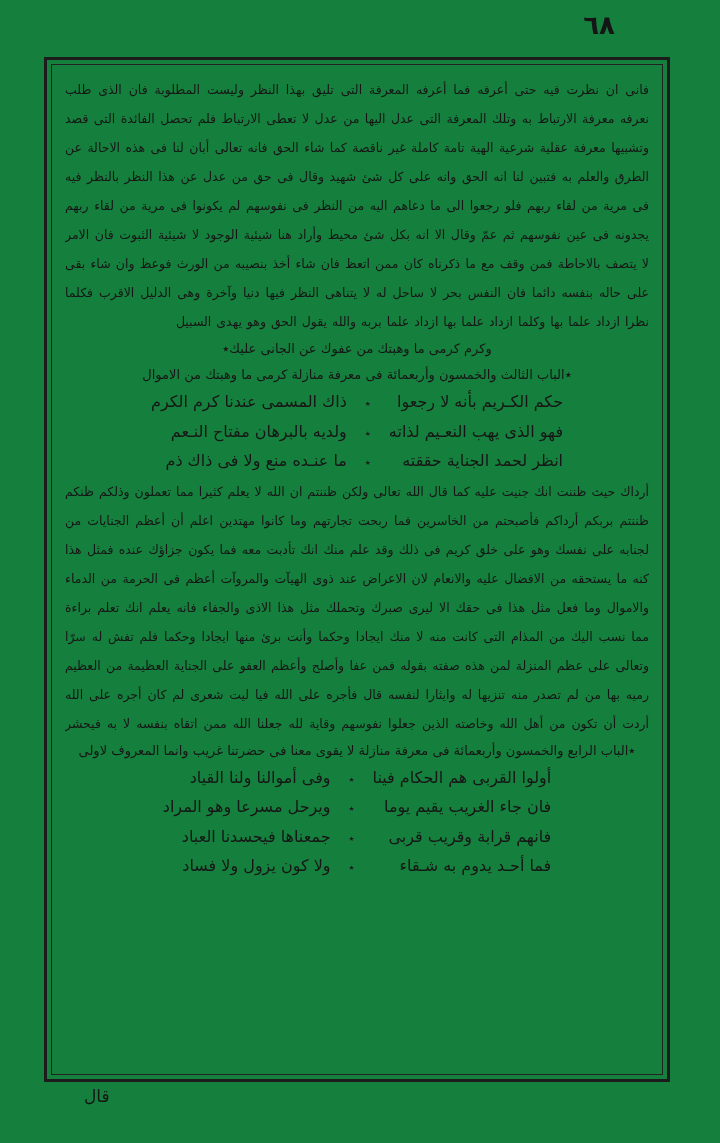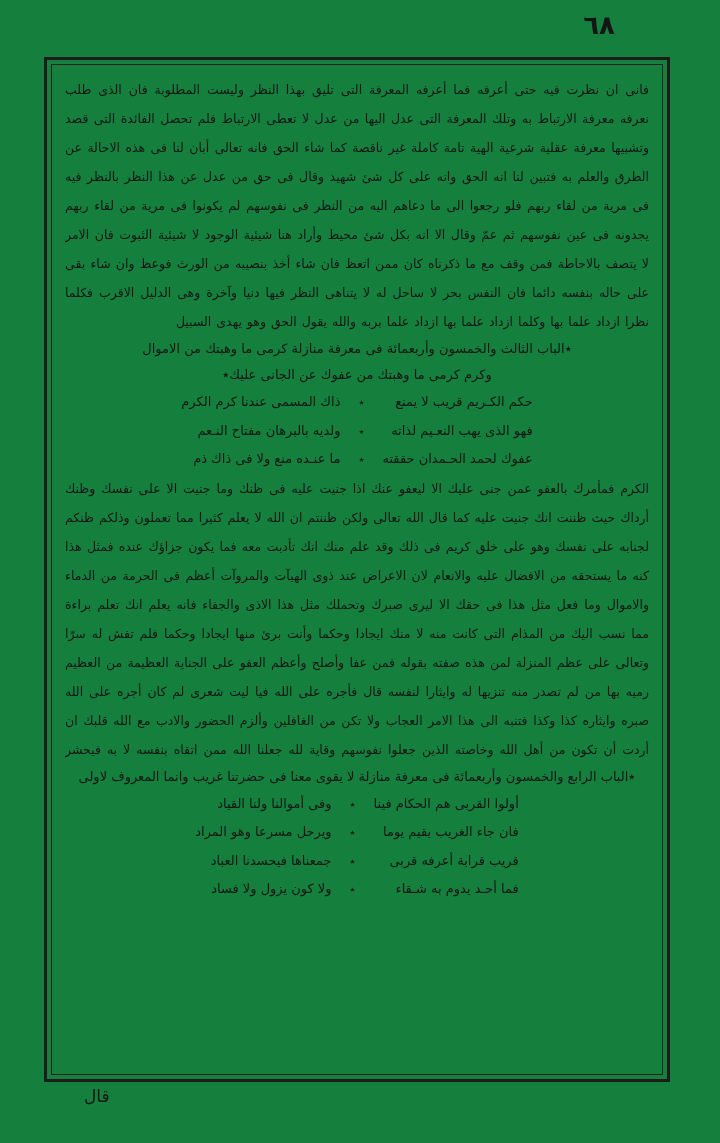--- a/index.html
+++ b/index.html
@@ -19,21 +19,21 @@
 
   .line{height:29px;line-height:29px;font-size:12.5px;overflow:hidden;
     text-align:justify;text-align-last:justify;word-spacing:1px;}
   .line--start{text-align:left;text-align-last:right;}
 
   .heading-line{height:26px;line-height:26px;font-size:13px;text-align:center;
     overflow:hidden;font-weight:500;}
 
   .poem{margin:0 auto;display:table;border-collapse:collapse;}
   .verse{display:table-row;}
-  .verse span{display:table-cell;height:27.5px;line-height:27.5px;font-size:13px;
+  .verse span{display:table-cell;height:27.5px;line-height:27.5px;font-size:16px;
     text-align:right;padding:0 8px;white-space:nowrap;}
   .verse .sep{font-size:11px;text-align:center;padding:0 10px;color:#1b1b1b;}
 
   .catchword{position:absolute;left:84px;top:1086px;font-size:17px;font-weight:normal;color:#151515;}
 </style>
 </head>
 <body>
 
 <div class="screen">
 
@@ -49,72 +49,71 @@
           <div class="line">وتشبيها معرفة عقلية شرعية الهية تامة كاملة غير ناقصة كما شاء الحق فانه تعالى أبان لنا فى هذه الاحالة عن أحسن</div>
           <div class="line">الطرق والعلم به فتبين لنا انه الحق وانه على كل شئ شهيد وقال فى حق من عدل عن هذا النظر بالنظر فيه ابتداء ألا انهم</div>
           <div class="line">فى مرية من لقاء ربهم فلو رجعوا الى ما دعاهم اليه من النظر فى نفوسهم لم يكونوا فى مرية من لقاء ربهم فانهم</div>
           <div class="line">يجدونه فى عين نفوسهم ثم عمّ وقال الا انه بكل شئ محيط وأراد هنا شيئية الوجود لا شيئية الثبوت فان الامر هناك</div>
           <div class="line">لا يتصف بالاحاطة فمن وقف مع ما ذكرناه كان ممن اتعظ فان شاء أخذ بنصيبه من الورث فوعظ وان شاء بقى فى النظر</div>
           <div class="line">على حاله بنفسه دائما فان النفس بحر لا ساحل له لا يتناهى النظر فيها دنيا وآخرة وهى الدليل الاقرب فكلما ازداد</div>
           <div class="line line--start">نظرا ازداد علما بها وكلما ازداد علما بها ازداد علما بربه والله يقول الحق وهو يهدى السبيل</div>
         </div>
 
         <div>
+          <div class="heading-line">وكرم كرمى ما وهبتك من عفوك عن الجانى عليك٭</div>
           <div class="heading-line">٭الباب الثالث والخمسون وأربعمائة فى معرفة منازلة كرمى ما وهبتك من الاموال</div>
-          <div class="heading-line">وكرم كرمى ما وهبتك من عفوك عن الجانى عليك٭</div>
         </div>
 
         <div class="poem">
           <div class="verse">
-            <span>حكم الكـريم قريب لا يمنع</span>
+            <span>حكم الكـريم بأنه لا رجعوا</span>
             <span class="sep">٭</span>
             <span>ذاك المسمى عندنا كرم الكرم</span>
           </div>
           <div class="verse">
             <span>فهو الذى يهب النعـيم لذاته</span>
             <span class="sep">٭</span>
             <span>ولديه بالبرهان مفتاح النـعم</span>
           </div>
           <div class="verse">
-            <span>عفوك لحمد الحـمدان حققته</span>
+            <span>انظر لحمد الجناية حققته</span>
             <span class="sep">٭</span>
             <span>ما عنـده منع ولا فى ذاك ذم</span>
           </div>
         </div>
 
         <div>
-          <div class="line">الكرم فمأمرك بالعفو عمن جنى عليك الا ليعفو عنك اذا جنيت عليه فى ظنك وما جنيت الا على نفسك وظنك</div>
           <div class="line">أرداك حيث ظننت انك جنيت عليه كما قال الله تعالى ولكن ظننتم ان الله لا يعلم كثيرا مما تعملون وذلكم ظنكم الذى</div>
+          <div class="line">ظننتم بربكم أرداكم فأصبحتم من الخاسرين فما ربحت تجارتهم وما كانوا مهتدين اعلم أن أعظم الجنايات من</div>
           <div class="line">لجنابه على نفسك وهو على خلق كريم فى ذلك وقد علم منك انك تأدبت معه فما يكون جزاؤك عنده فمثل هذا لا يبلغ</div>
           <div class="line">كنه ما يستحقه من الافضال عليه والانعام لان الاعراض عند ذوى الهيآت والمروآت أعظم فى الحرمة من الدماء</div>
           <div class="line">والاموال وما فعل مثل هذا فى حقك الا ليرى صبرك وتحملك مثل هذا الاذى والجفاء فانه يعلم انك تعلم براءة ساحتك</div>
           <div class="line">مما نسب اليك من المذام التى كانت منه لا منك ايجادا وحكما وأنت برئ منها ايجادا وحكما فلم تفش له سرّا ولم تنازعه</div>
           <div class="line">وتعالى على عظم المنزلة لمن هذه صفته بقوله فمن عفا وأصلح وأعظم العفو على الجناية العظيمة من العظيم الشان ثم</div>
           <div class="line">رميه بها من لم تصدر منه تنزيها له وايثارا لنفسه قال فأجره على الله فيا ليت شعرى لم كان أجره على الله ولم يقل فأجره على</div>
-          <div class="line">صبره وايثاره كذا وكذا فتنبه الى هذا الامر العجاب ولا تكن من الغافلين وألزم الحضور والادب مع الله قلبك ان</div>
           <div class="line">أردت أن تكون من أهل الله وخاصته الذين جعلوا نفوسهم وقاية لله جعلنا الله ممن اتقاه بنفسه لا به فيحشر فى زمرة</div>
         </div>
 
         <div>
           <div class="heading-line">٭الباب الرابع والخمسون وأربعمائة فى معرفة منازلة لا يقوى معنا فى حضرتنا غريب وانما المعروف لاولى القربى٭</div>
         </div>
 
         <div class="poem">
           <div class="verse">
             <span>أولوا القربى هم الحكام فينا</span>
             <span class="sep">٭</span>
             <span>وفى أموالنا ولنا القياد</span>
           </div>
           <div class="verse">
             <span>فان جاء الغريب يقيم يوما</span>
             <span class="sep">٭</span>
             <span>ويرحل مسرعا وهو المراد</span>
           </div>
           <div class="verse">
-            <span>قريب قرابة أعرفه قربى</span>
+            <span>فانهم قرابة وقريب قربى</span>
             <span class="sep">٭</span>
             <span>جمعناها فيحسدنا العباد</span>
           </div>
           <div class="verse">
             <span>فما أحـد يدوم به شـقاء</span>
             <span class="sep">٭</span>
             <span>ولا كون يزول ولا فساد</span>
           </div>
         </div>
 

